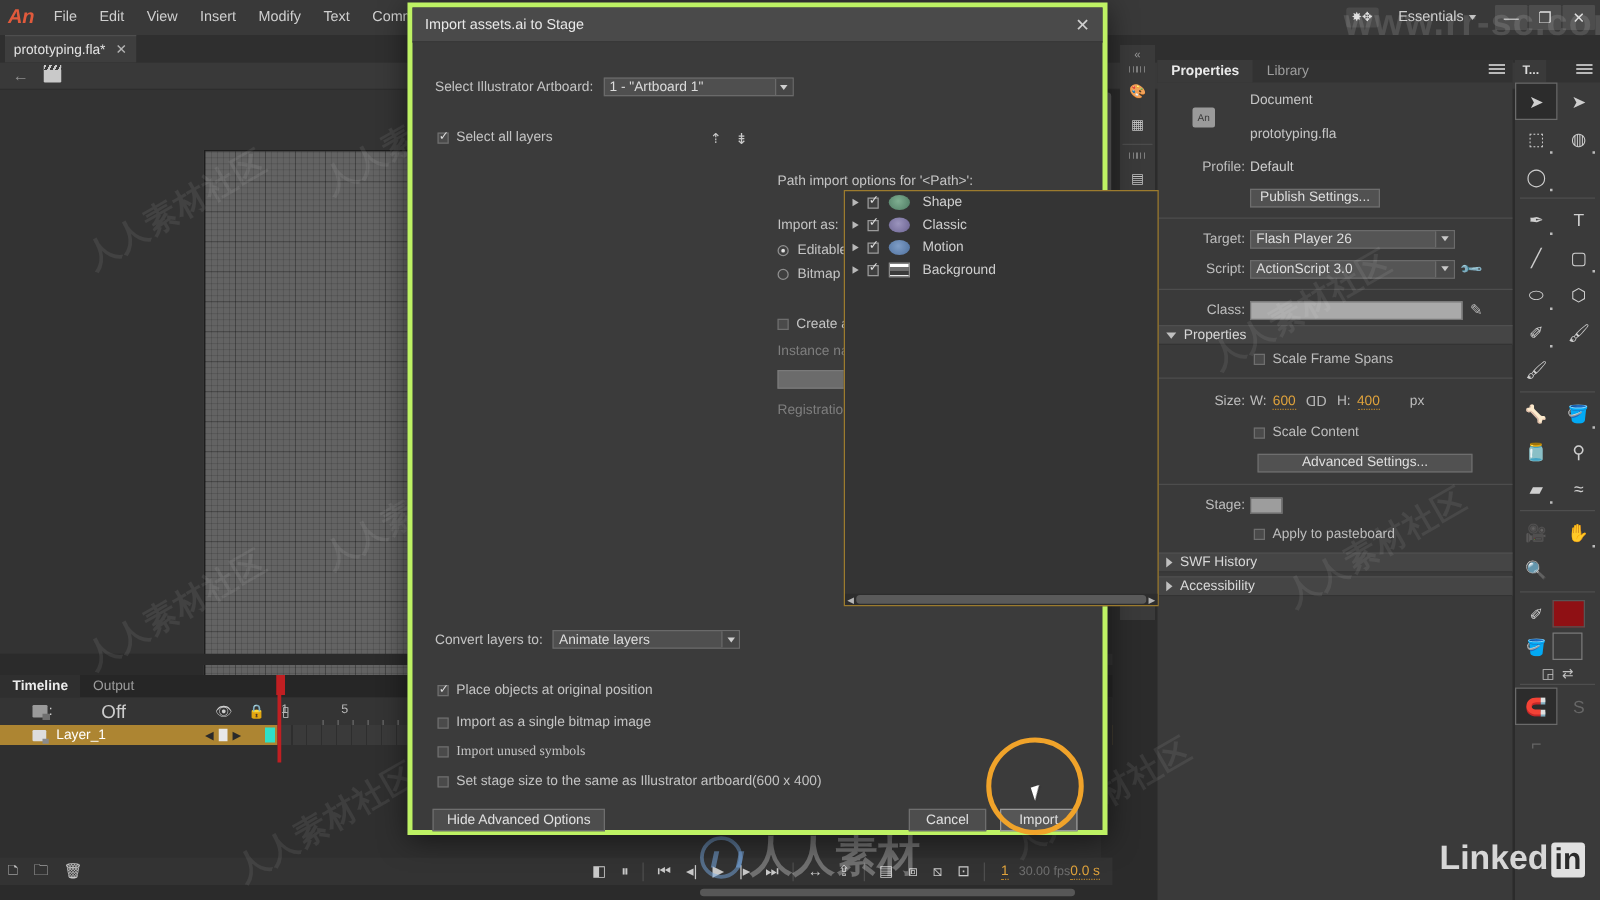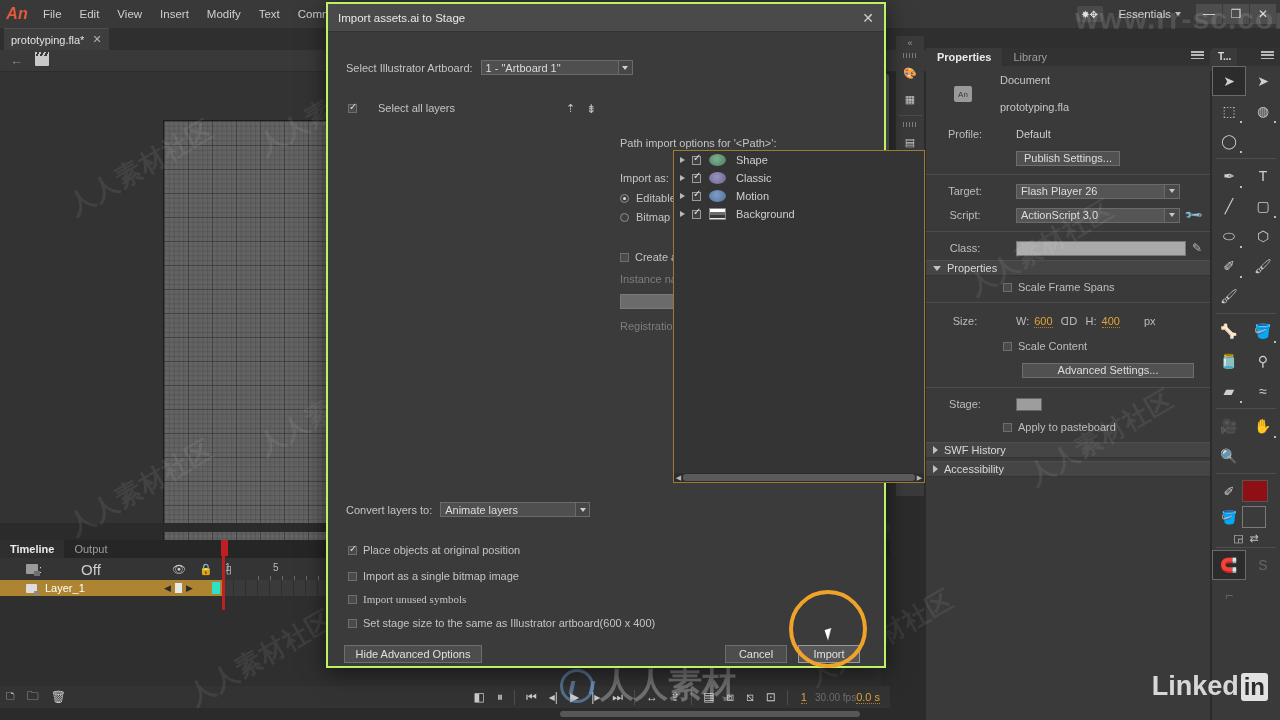--- a/index.html
+++ b/index.html
@@ -163,21 +163,21 @@
 
   .sec-head {
     height:16px; background:#454545; display:flex; align-items:center;
     padding-left:7px; border-top:1px solid #4f4f4f; border-bottom:1px solid #333;
   }
   .tri-d { width:0;height:0;border-left:4px solid transparent;border-right:4px solid transparent;border-top:5px solid #c0c0c0; margin-right:6px; }
   .tri-r { width:0;height:0;border-top:4px solid transparent;border-bottom:4px solid transparent;border-left:5px solid #c0c0c0; margin-right:6px; }
   .sec-head .lbl { font-size:11px; color:#d8d8d8; }
 
   .row { display:flex; align-items:center; height:24px; padding-left:8px; }
-  .row .lab { width:62px; text-align:center; font-size:11px; color:#bdbdbd; margin-right:20px; }
+  .row .lab { width:62px; text-align:right; font-size:11px; color:#bdbdbd; margin-right:4px; }
   .field {
     height:15px; background:#555; border:1px solid #6b6b6b; color:#ddd;
     font-size:11px; display:flex; align-items:center; padding:0 4px; position:relative;
   }
   .field .dd { position:absolute; right:0; top:0; bottom:0; width:15px;
     background:#4a4a4a; border-left:1px solid #6b6b6b; display:flex; align-items:center; justify-content:center; }
   .field .dd i { width:0;height:0;border-left:3.5px solid transparent;border-right:3.5px solid transparent;border-top:4px solid #c9c9c9; display:block; }
   .btn-wide {
     height:15px; background:#515151; border:1px solid #6e6e6e; color:#dedede;
     font-size:11px; display:flex; align-items:center; justify-content:center;
@@ -257,21 +257,21 @@
   }
   .tb-ic { color:#c9c9c9; font-size:12px; margin:0 6px; }
   .tb-sep { width:1px; height:15px; background:#4e4e4e; margin:0 5px; }
   .tl-foot-scroll { position:absolute; bottom:0; left:0; width:890px; height:12px; background:#2b2b2b; }
   .tl-foot-scroll .th { position:absolute; left:560px; top:3px; width:300px; height:6px; background:#575757; border-radius:3px; }
   .tl-vs { position:absolute; right:0; top:18px; width:9px; height:150px; background:#2b2b2b; }
 
   
   .dlg {
     position:absolute; left:326px; top:2px; width:560px; height:666px;
-    background:#3b3b3b; border:2px solid #bef264;
+    background:#3b3b3b; border:4px solid #bef264;
     box-shadow:0 4px 22px rgba(0,0,0,.55);
   }
   .dlg-title {
     height:28px; background:#4a4a4a; display:flex; align-items:center; padding:0 10px;
     border-bottom:1px solid #333;
   }
   .dlg-title .tt { font-size:11.5px; color:#e8e8e8; }
   .dlg-title .x { margin-left:auto; font-size:14px; color:#cfcfcf; }
   .dlg-body { position:relative; height:638px; }
   .d-row { display:flex; align-items:center; }
@@ -656,21 +656,21 @@
       <div class="d-row" style="position:absolute; left:18px; top:28px;">
         <span class="lbl-n">Select Illustrator Artboard:</span>
         <div class="d-sel" style="width:152px; margin-left:8px">
           <span>1 - "Artboard 1"</span>
           <span class="dd">
               <i></i>
             </span>
         </div>
       </div>
 
-      <div class="d-row" style="position:absolute; left:20px; top:70px;gap:15px;">
+      <div class="d-row" style="position:absolute; left:20px; top:70px;">
         <span class="cb ck"></span>
         <span class="lbl-n">Select all layers</span>
       </div>
       <div style="position:absolute; left:238px; top:70px; display:flex; gap:11px;">
         <span style="color:#c9c9c9;font-size:11px">⇡</span>
         <span style="color:#c9c9c9;font-size:12px">⇟</span>
       </div>
 
       <div style="position:absolute; left:292px; top:105px;" class="lbl-n">Path import options for '&lt;Path&gt;':</div>
       <div style="position:absolute; left:292px; top:140px;" class="lbl-n">Import as:</div>

